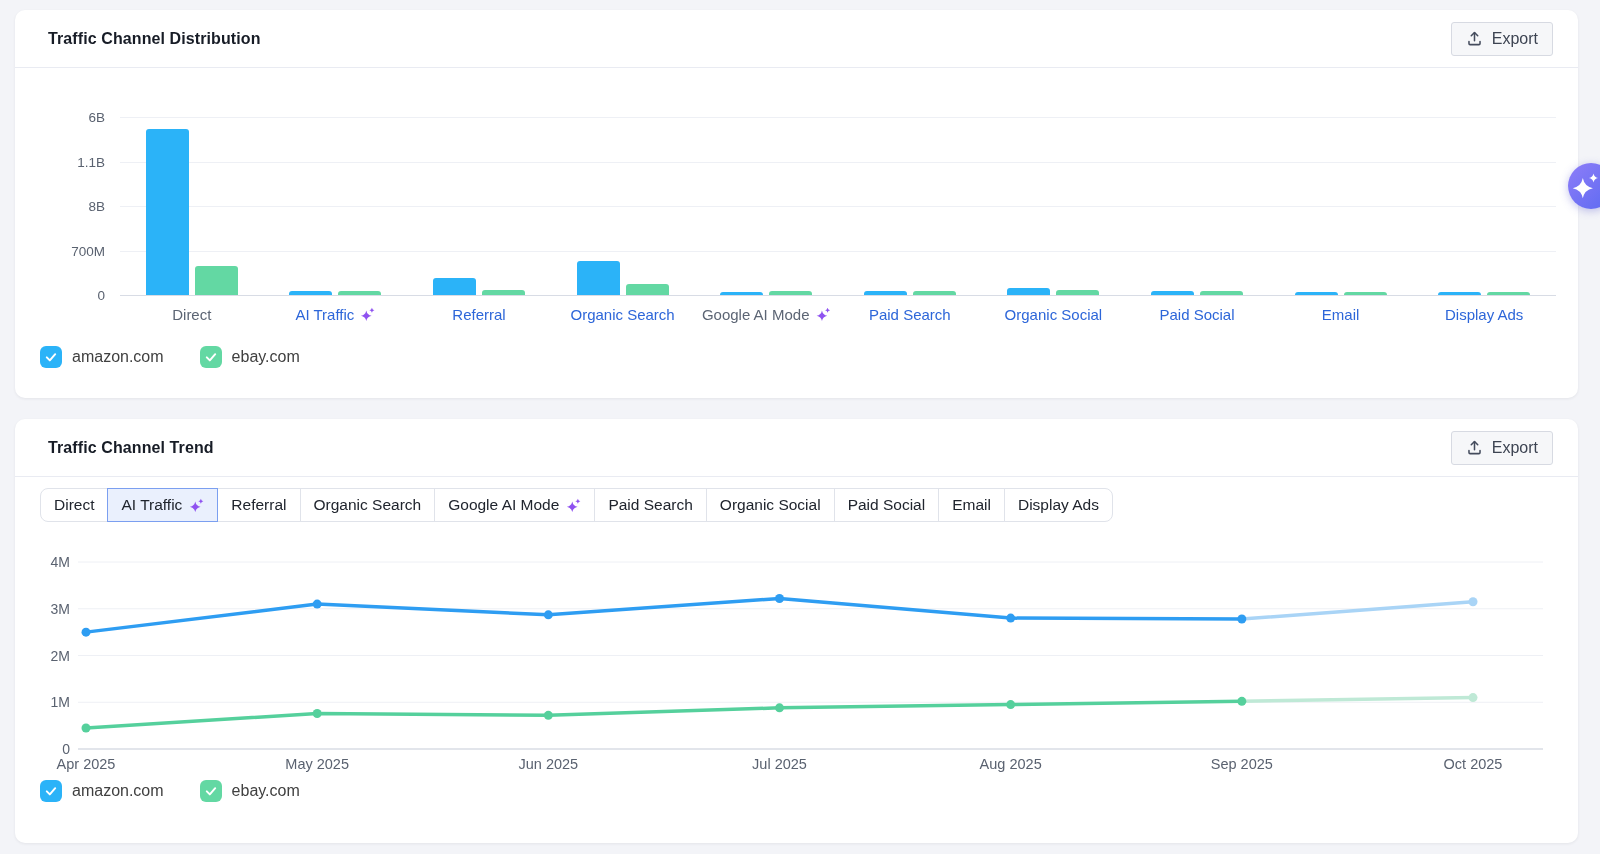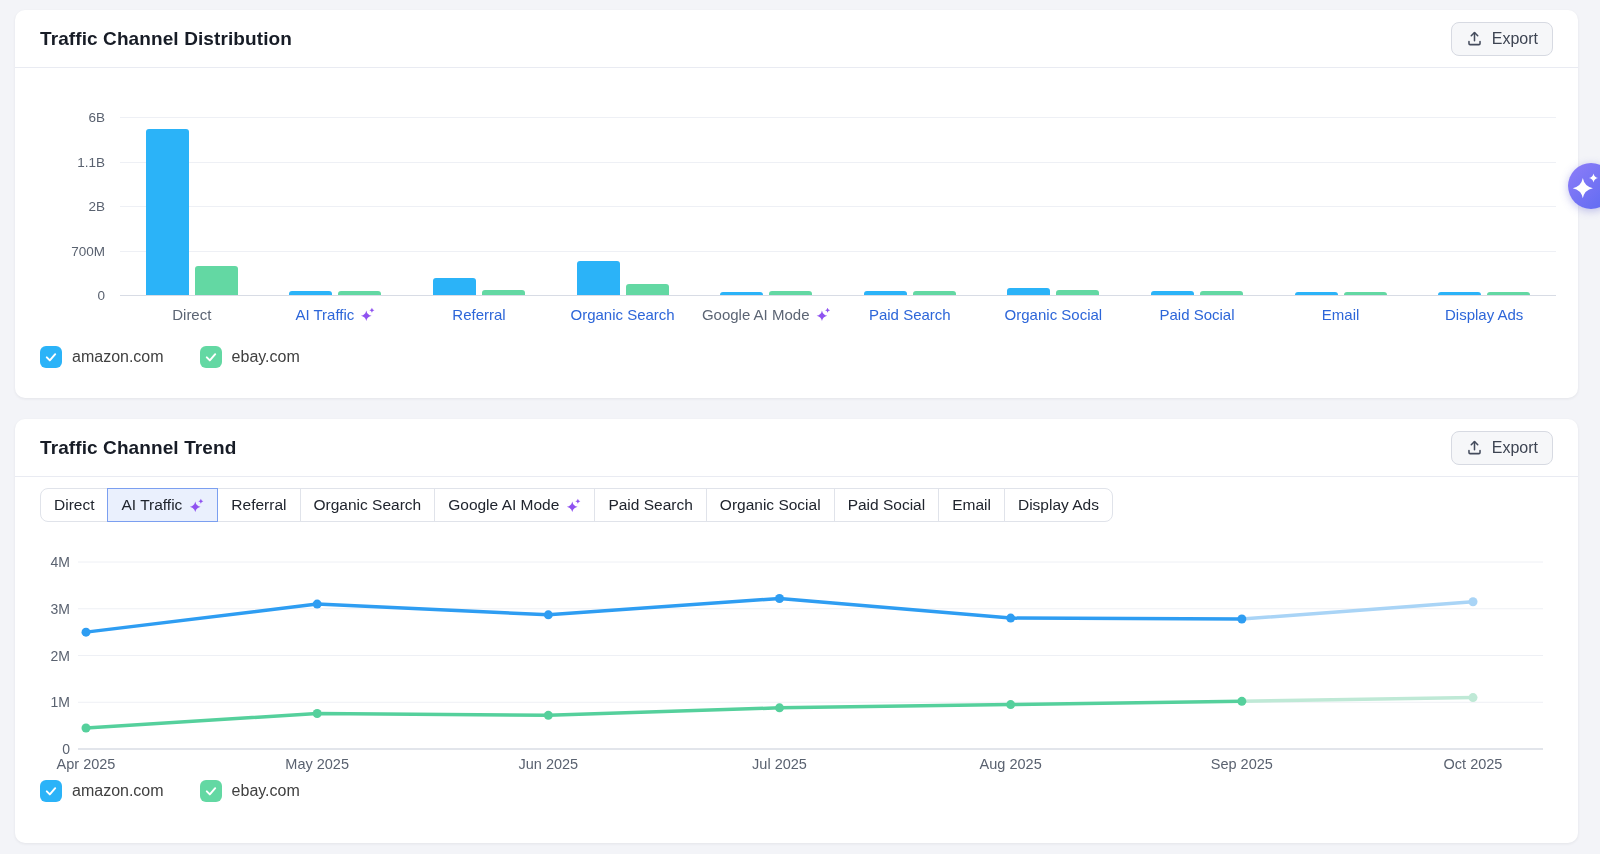--- a/index.html
+++ b/index.html
@@ -12,24 +12,24 @@
   .card{
     position:absolute;left:15px;width:1563px;background:#ffffff;
     border-radius:10px;box-shadow:0 1px 3px rgba(25,30,45,.07);
   }
   #card-distribution{top:10px;height:388px;}
   #card-trend{top:419px;height:424px;}
   .card-header{
     height:58px;box-sizing:border-box;display:flex;align-items:center;
     justify-content:space-between;padding:0 25px;border-bottom:1px solid #e9ebf2;
   }
-  .card-title{font-size:19px;font-weight:700;color:#171c26;letter-spacing:.1px;}
+  .card-title{font-size:16px;font-weight:700;color:#171c26;letter-spacing:.1px;margin-left:8px;}
   .export-btn{
     display:inline-flex;align-items:center;gap:9px;height:34px;padding:0 14px;
-    background:#f6f7f9;border:1px solid #d7dae2;border-radius:8px;
+    background:#f6f7f9;border:1px solid #d7dae2;border-radius:3px;
     font-size:16px;color:#3d4452;cursor:pointer;font-family:inherit;
   }
   .export-btn svg{display:block;}
   .card-body{position:relative;height:calc(100% - 58px);}
   
   .grid-h{position:absolute;height:1px;background:#eef0f5;}
   .grid-h.axis{background:#d8dce5;}
   .y-tick{position:absolute;left:0;width:90px;text-align:right;font-size:13.5px;color:#5a6270;transform:translateY(-50%);}
   .bar{position:absolute;border-radius:3px 3px 0 0;}
   .cat-label{
@@ -92,21 +92,21 @@
             </svg>
           </div>
           <span>ebay.com</span>
         </div>
       </div>
   <div class="grid-h axis" style="top: 227px; left: 105px; width: 1436px;"></div>
       <div class="y-tick" style="top: 227px;">0</div>
       <div class="grid-h" style="top: 182.5px; left: 105px; width: 1436px;"></div>
       <div class="y-tick" style="top: 182.5px;">700M</div>
       <div class="grid-h" style="top: 138px; left: 105px; width: 1436px;"></div>
-      <div class="y-tick" style="top: 138px;">2B</div>
+      <div class="y-tick" style="top: 138px;">8B</div>
       <div class="grid-h" style="top: 93.5px; left: 105px; width: 1436px;"></div>
       <div class="y-tick" style="top: 93.5px;">1.1B</div>
       <div class="grid-h" style="top: 49px; left: 105px; width: 1436px;"></div>
       <div class="y-tick" style="top: 49px;">6B</div>
       <div class="bar" style="left: 130.8px; width: 43px; top: 61px; height: 166px; background: rgb(43, 179, 248);"></div>
       <div class="bar" style="left: 179.8px; width: 43px; top: 198px; height: 29px; background: rgb(99, 216, 163);"></div>
       <div class="cat-label" style="left: 176.8px; color: rgb(92, 101, 116);">
         <span>Direct</span>
       </div>
       <div class="bar" style="left: 274.4px; width: 43px; top: 223px; height: 4px; background: rgb(43, 179, 248);"></div>

